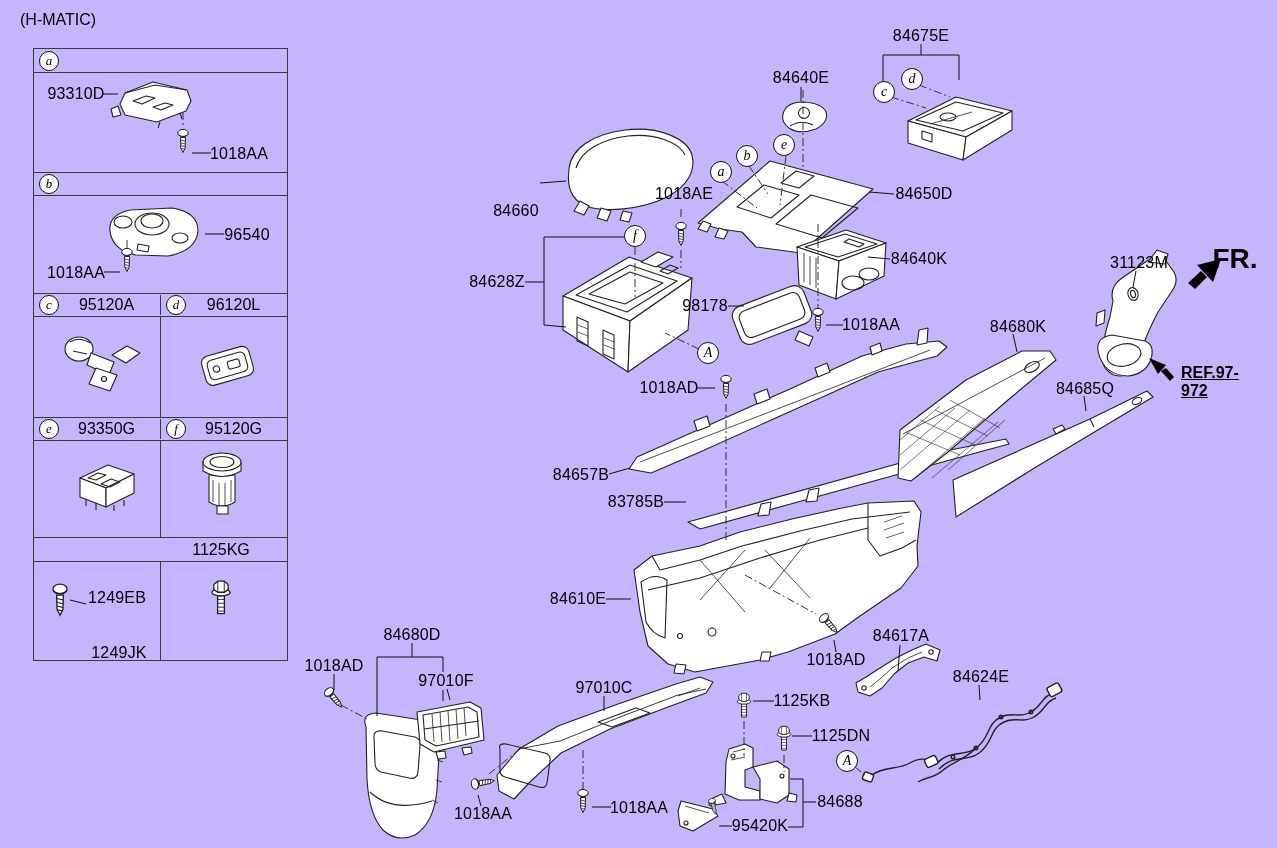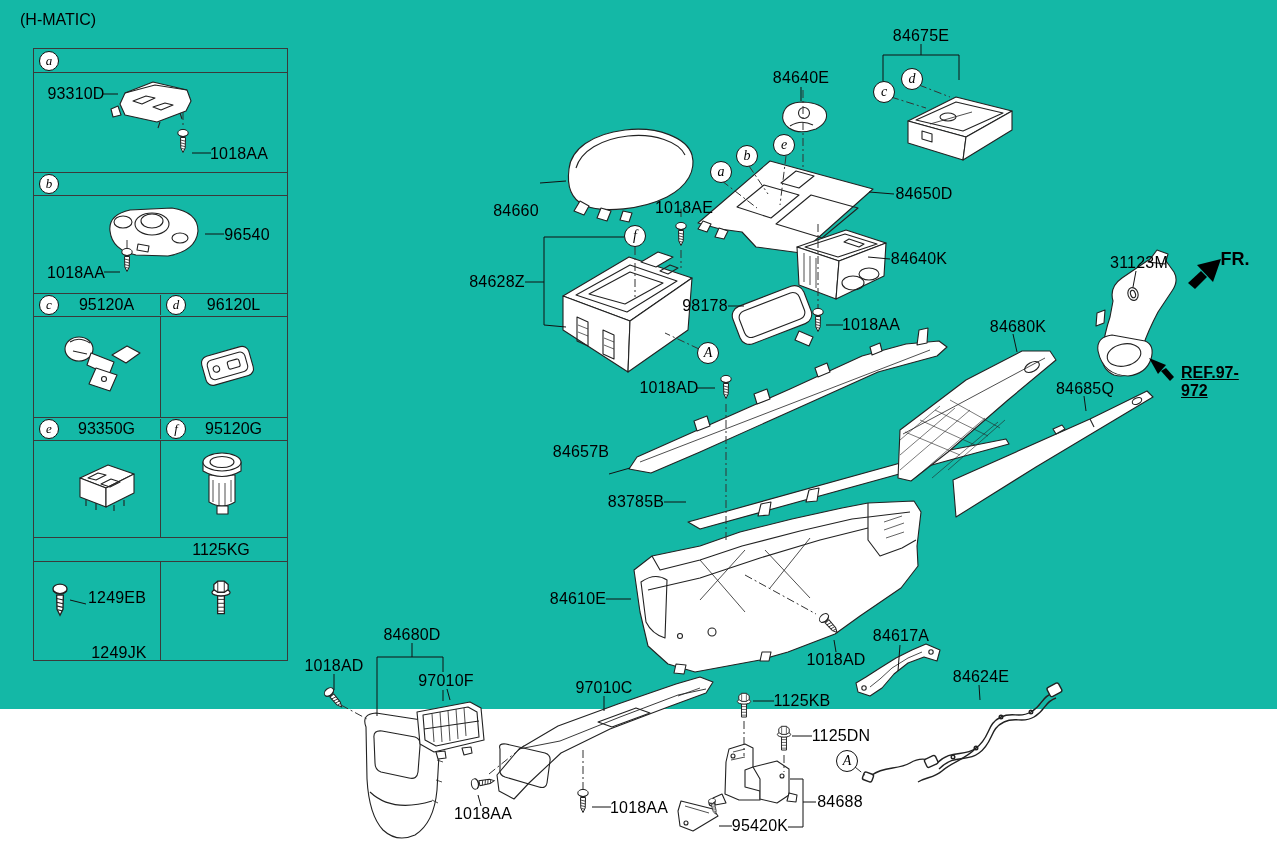--- a/index.html
+++ b/index.html
@@ -1,25 +1,25 @@
 <!DOCTYPE html>
 <html><head>
 <meta charset="utf-8">
 <style>
   html,body{margin:0;padding:0;background:#fff;width:1277px;height:848px;overflow:hidden;
     font-family:"Liberation Sans", sans-serif;}
-  #stage{position:relative;width:1277px;height:709px;background:#14b8a6;}
+  #stage{position:relative;width:1277px;height:848px;background:#c4b5fd;}
   #art{position:absolute;left:0;top:0;z-index:2;pointer-events:none;}
   .lbl{position:absolute;transform:translate(-50%,-50%);font-size:16px;line-height:1;
     color:#000;white-space:nowrap;z-index:5;letter-spacing:0.2px;}
   .co{position:absolute;width:20px;height:20px;border:1.6px solid #111;border-radius:50%;
     background:#fff;display:flex;align-items:center;justify-content:center;z-index:5;
     font:italic 14px "Liberation Serif", serif;transform:translate(-50%,-50%);}
   #page-title{position:absolute;left:20px;top:11px;font-size:16px;z-index:5;}
-  #fr-label{position:absolute;transform:translate(-50%,-50%);font-weight:bold;font-size:18px;z-index:5;}
+  #fr-label{position:absolute;transform:translate(-50%,-50%);font-weight:bold;font-size:28px;z-index:5;}
   #ref-label{position:absolute;transform:translate(-50%,-50%);font-weight:600;font-size:16px;
     text-decoration:underline;z-index:5;}
   
   .legend{position:absolute;left:33px;top:48px;width:255px;height:613px;
     border:1.6px solid #3a3a3a;box-sizing:border-box;display:flex;flex-direction:column;z-index:3;}
   .lrow{box-sizing:border-box;border-bottom:1.5px solid #3a3a3a;display:flex;}
   .lrow:last-child{border-bottom:none;}
   .lrow .half{flex:1;display:flex;align-items:center;box-sizing:border-box;}
   .lrow .half.brd{border-right:1.5px solid #3a3a3a;}
   .co-s{width:18px;height:18px;border:1.4px solid #111;border-radius:50%;background:#fff;
@@ -407,31 +407,31 @@
   </svg>
 <div class="lbl" style="left: 76px; top: 94px;">93310D</div>
     <div class="lbl" style="left: 239px; top: 154px;">1018AA</div>
     <div class="lbl" style="left: 247px; top: 235px;">96540</div>
     <div class="lbl" style="left: 76px; top: 273px;">1018AA</div>
     <div class="lbl" style="left: 117px; top: 598px;">1249EB</div>
     <div class="lbl" style="left: 119px; top: 618px; margin-top: 35px;">1249JK</div>
     <div class="lbl" style="left: 921px; top: 36px; text-align: right;">84675E</div>
     <div class="lbl" style="left: 801px; top: 78px;">84640E</div>
     <div class="lbl" style="left: 516px; top: 183px; margin-top: 28px;">84660</div>
-    <div class="lbl" style="left: 684px; top: 208px;">1018AE</div>
+    <div class="lbl" style="left: 684px; top: 194px;">1018AE</div>
     <div class="lbl" style="left: 924px; top: 194px;">84650D</div>
     <div class="lbl" style="left: 919px; top: 259px;">84640K</div>
     <div class="lbl" style="left: 497px; top: 282px;">84628Z</div>
     <div class="lbl" style="left: 705px; top: 306px;">98178</div>
     <div class="lbl" style="left: 871px; top: 325px;">1018AA</div>
     <div class="lbl" style="left: 1018px; top: 327px;">84680K</div>
     <div class="lbl" style="left: 1139px; top: 263px;">31123M</div>
     <div class="lbl" style="left: 1085px; top: 389px;">84685Q</div>
     <div class="lbl" style="left: 669px; top: 388px;">1018AD</div>
-    <div class="lbl" style="left: 581px; top: 452px;">84657B</div>
+    <div class="lbl" style="left: 581px; top: 475px;">84657B</div>
     <div class="lbl" style="left: 636px; top: 502px;">83785B</div>
     <div class="lbl" style="left: 578px; top: 599px;">84610E</div>
     <div class="lbl" style="left: 836px; top: 660px;">1018AD</div>
     <div class="lbl" style="left: 901px; top: 636px;">84617A</div>
     <div class="lbl" style="left: 412px; top: 635px;">84680D</div>
     <div class="lbl" style="left: 334px; top: 666px;">1018AD</div>
     <div class="lbl" style="left: 446px; top: 681px;">97010F</div>
     <div class="lbl" style="left: 604px; top: 688px; text-align: right;">97010C</div>
     <div class="lbl" style="left: 483px; top: 814px;">1018AA</div>
     <div class="lbl" style="left: 639px; top: 808px;">1018AA</div>

